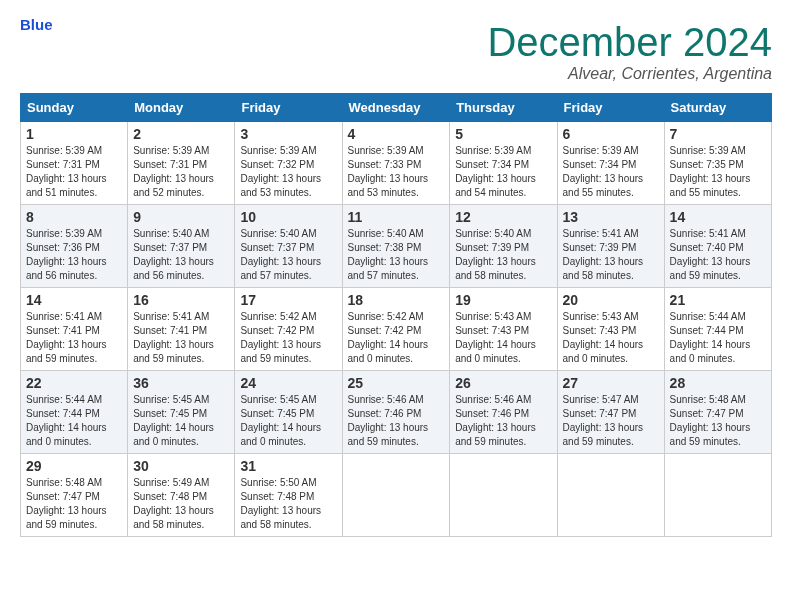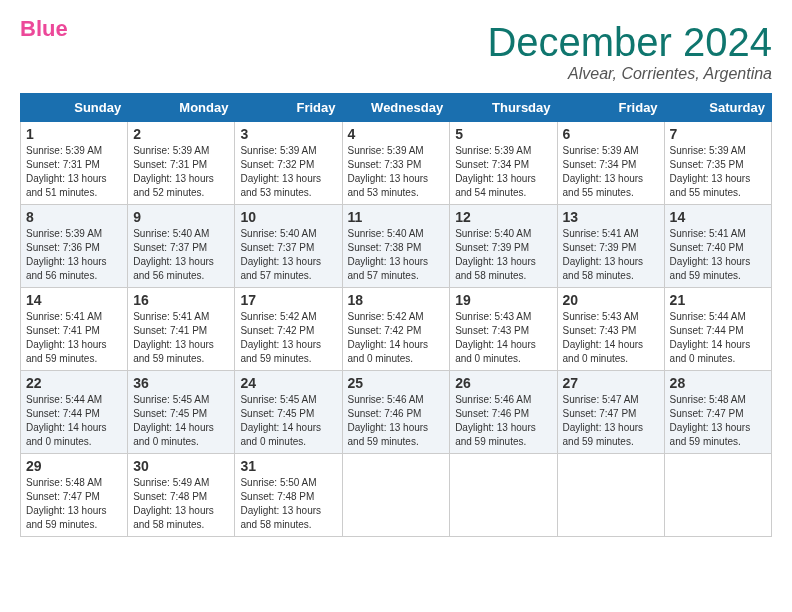--- a/index.html
+++ b/index.html
@@ -35,21 +35,21 @@
       font-style: italic;
     }
     .calendar {
       width: 100%;
       border-collapse: collapse;
       border: 1px solid #ccc;
     }
     .calendar th {
       background: #1a6faf;
       color: #fff;
-      text-align: right;
+      text-align: left;
       padding: 6px 6px;
       font-size: 13px;
       font-weight: bold;
       border: 1px solid #1a6faf;
     }
     .calendar td {
       vertical-align: top;
       border: 1px solid #ccc;
       padding: 4px 5px;
       width: 108px;
@@ -73,21 +73,21 @@
     }
     .empty-cell {
       background: #fff !important;
     }
   </style>
 </head>
 <body>
 
 <div class="header">
   <div class="logo">
-    <span style="font-size:22px;font-weight:bold;color:#ec4899;margin-top:-4px;">Blue</span>
+    <span style="font-size:15px;font-weight:bold;color:#1d4ed8;margin-top:-4px;">Blue</span>
   </div>
   <div class="title-block">
     <div class="month-title">December 2024</div>
     <div class="subtitle">Alvear, Corrientes, Argentina</div>
   </div>
 </div>
 
 <table class="calendar">
   <thead>
     <tr>

